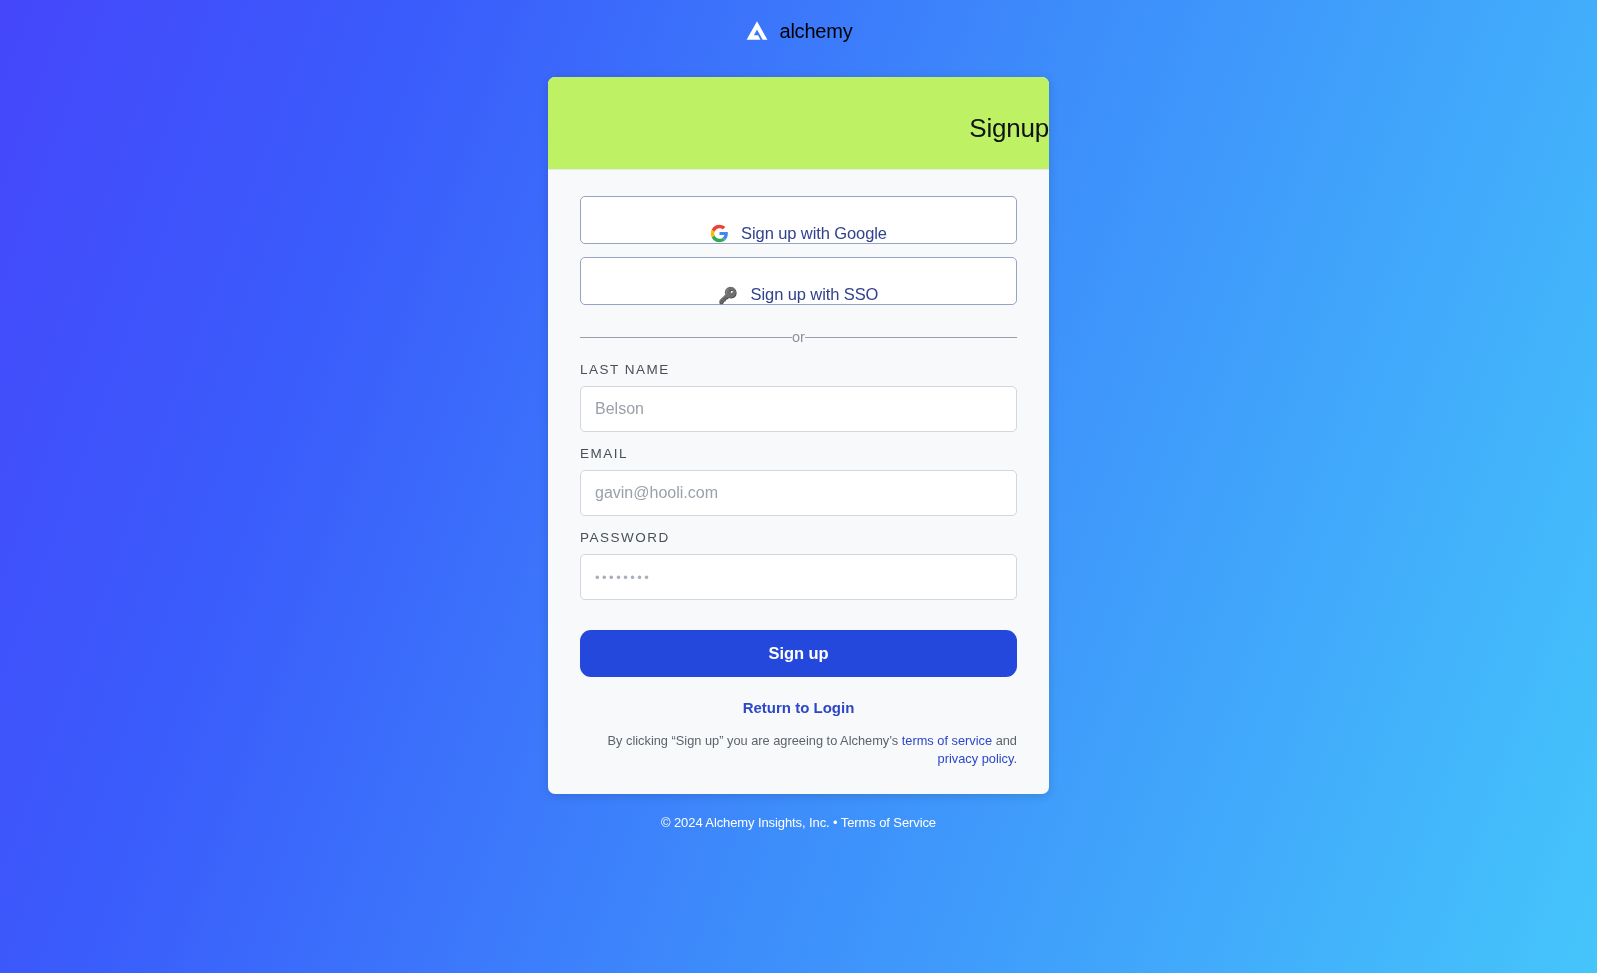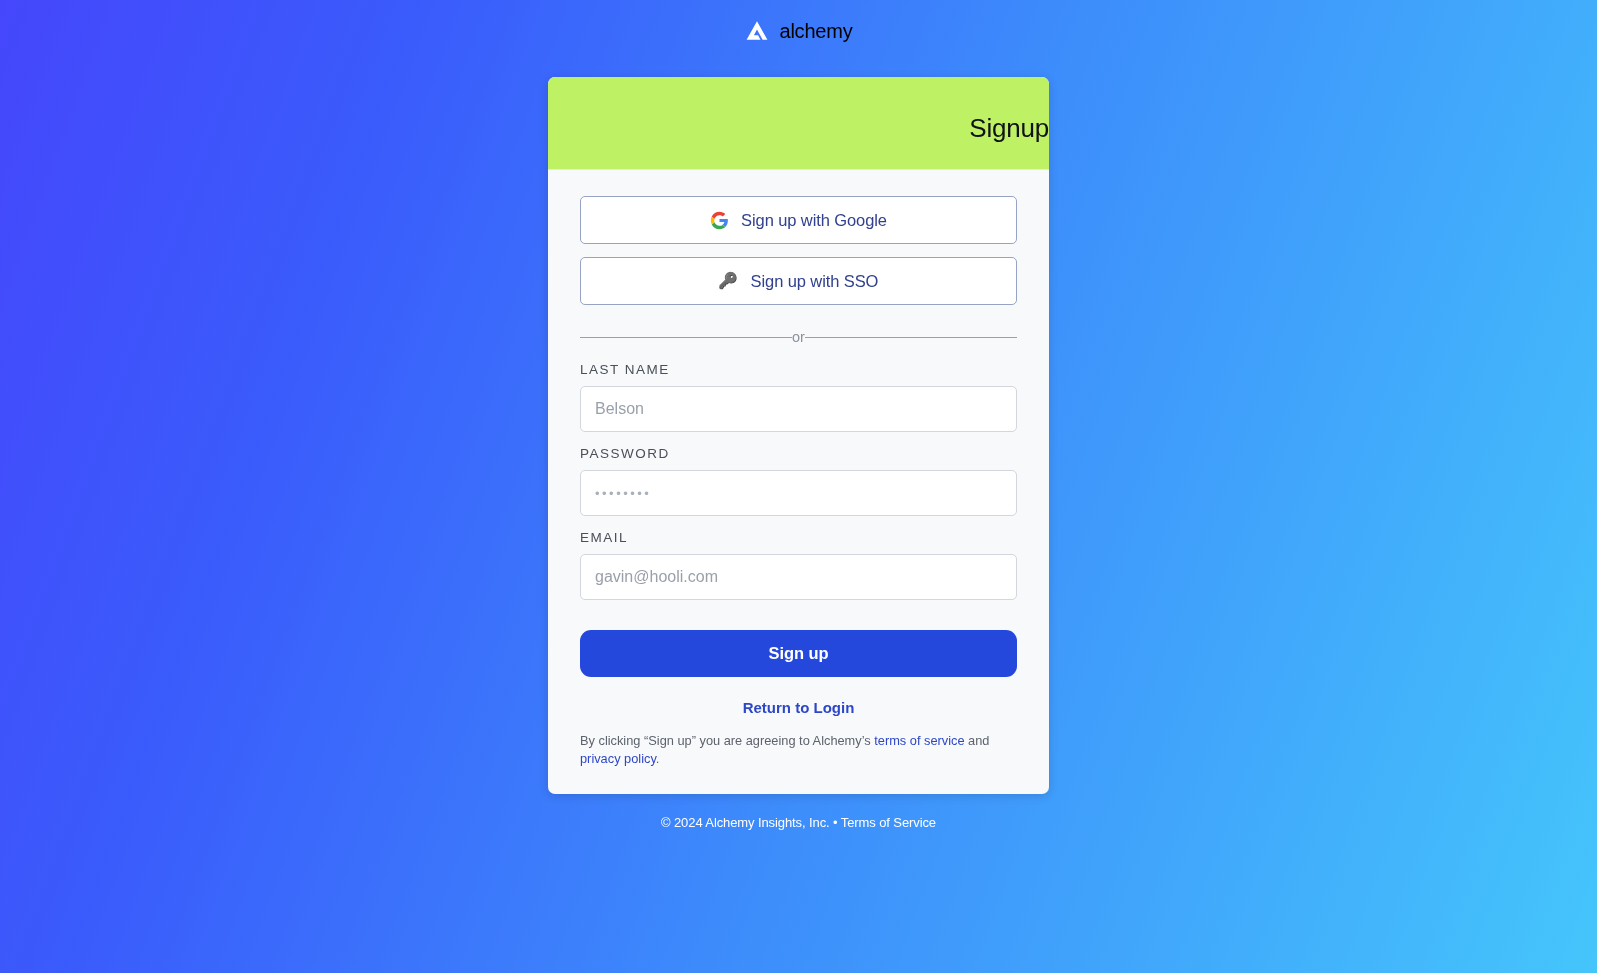--- a/index.html
+++ b/index.html
@@ -61,21 +61,21 @@
   .card-body { padding: 26px 32px 26px; }
 
   
   .oauth-btn {
     width: 100%;
     height: 48px;
     background: #ffffff;
     border: 1px solid #97a3c4;
     border-radius: 5px;
     display: flex;
-    align-items: center;
+    align-items: flex-end;
     justify-content: center;
     gap: 12px;
     cursor: pointer;
     font-family: inherit;
   }
   .oauth-btn + .oauth-btn { margin-top: 13px; }
   .oauth-label {
     font-size: 16.5px;
     color: #31418e;
     letter-spacing: -0.1px;
@@ -141,21 +141,22 @@
     color: #2d47c8;
     text-decoration: none;
     cursor: pointer;
   }
 
   .legal {
     margin-top: 16px;
     font-size: 12.8px;
     line-height: 1.42;
     color: #5d636d;
-    text-align: left;
+    text-align: right;
+    margin-left: 8px;
   }
   .legal a { color: #2d47c8; text-decoration: none; cursor: pointer; }
 
   
   .page-footer {
     margin-top: 21px;
     font-size: 13px;
     font-weight: normal;
     color: #ffffff;
     letter-spacing: -0.1px;
@@ -207,28 +208,28 @@
     
 
     
     <div class="field">
       <label class="field-label">LAST NAME</label>
       <input class="field-input" type="text" placeholder="Belson" style="">
     </div>
 
     
     <div class="field">
+      <label class="field-label">EMAIL</label>
+      <input class="field-input" type="text" placeholder="gavin@hooli.com" style="">
+    </div>
+
+    
+    <div class="field">
       <label class="field-label">PASSWORD</label>
       <input class="field-input pw" type="text" placeholder="••••••••" style="">
-    </div>
-
-    
-    <div class="field">
-      <label class="field-label">EMAIL</label>
-      <input class="field-input" type="text" placeholder="gavin@hooli.com" style="">
     </div>
 
     
     <button class="submit-btn">Sign up</button>
 
     
     <a class="return-link">Return to Login</a>
 
     
     <div class="legal">

